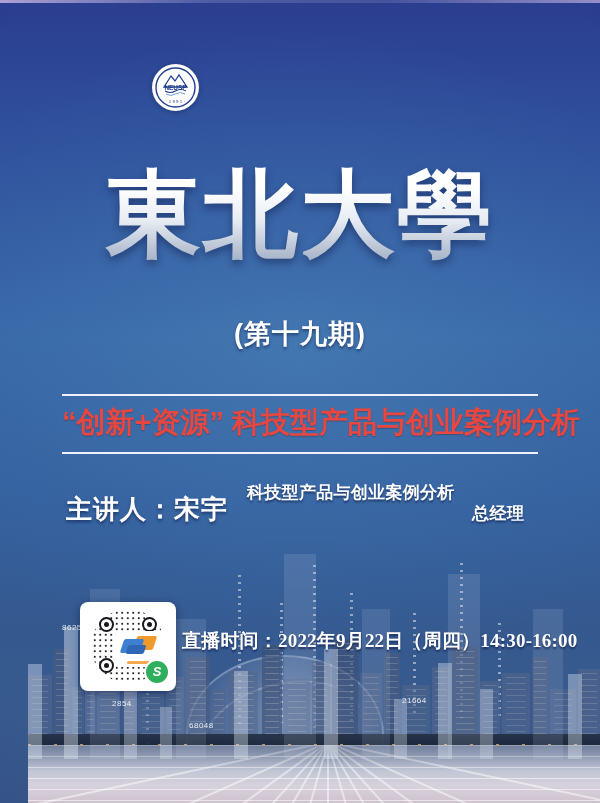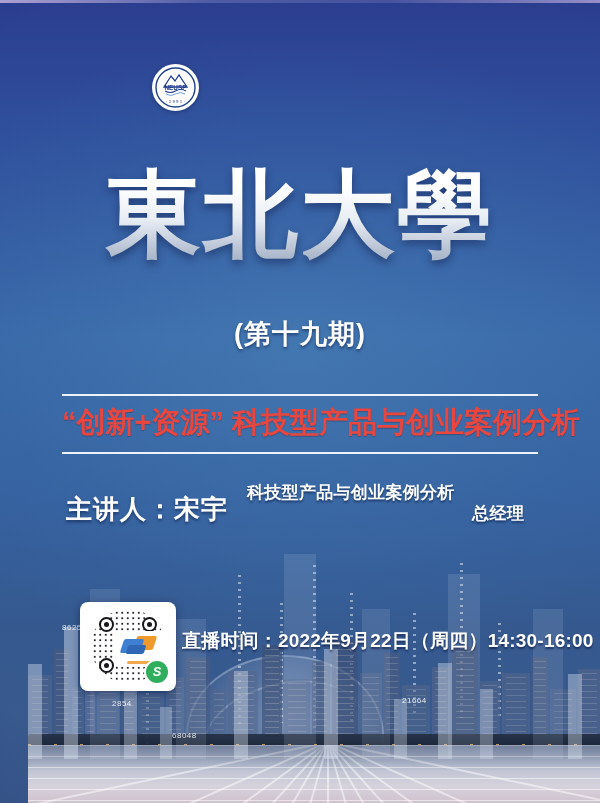--- a/index.html
+++ b/index.html
@@ -72,21 +72,21 @@
   .qr-d.blue{left:7px;top:8px;background:#3f7fd2;z-index:2;}
   .qr-d.orange{left:20px;top:5px;background:#f0992d;}
   .qr-d.blue2{left:12px;top:14px;background:#2f66b5;z-index:3;width:18px;height:9px;}
   .qr-sub{position:absolute;left:12px;bottom:3px;width:24px;height:3.5px;border-radius:2px;background:#f0992d;opacity:.85;}
   .wechat-badge{position:absolute;right:6px;bottom:6px;width:22px;height:22px;border-radius:50%;
     background:#2fae5d;border:2px solid #fff;color:#fff;font-weight:bold;font-size:13px;
     font-style:italic;text-align:center;line-height:21px;}
   .live{position:absolute;left:182px;top:619px;z-index:6;color:#fff;font-weight:bold;
     text-shadow:0 2px 2px rgba(8,18,60,.6);}
   .live-line1{font-size:19px;letter-spacing:.3px;}
-  .live-line2{font-size:19px;letter-spacing:.2px;margin-top:9px;}
+  .live-line2{font-size:19px;letter-spacing:.2px;margin-top:9px;font-family:Liberation Serif, serif;}
 
   
   .skyline{position:absolute;left:0;bottom:0;width:600px;height:260px;z-index:1;margin-left:28px;}
   .globe{position:absolute;left:158px;top:112px;width:194px;height:156px;border-radius:50%;
     border:2px solid rgba(235,242,252,.30);
     background:radial-gradient(circle at 50% 42%, rgba(235,242,252,.34), rgba(235,242,252,.10) 55%, rgba(235,242,252,0) 72%);}
   .globe::before{content:"";position:absolute;left:14px;top:26px;width:160px;height:96px;
     border-radius:50%;border-top:2px solid rgba(235,242,252,.28);border-left:2px solid rgba(235,242,252,.16);
     transform:rotate(-14deg);}
   .dotcol{position:absolute;width:3px;opacity:.55;
@@ -190,21 +190,21 @@
     <div class="bar" style="left:206px;width:14px;height:88px;opacity:.38;"></div>
     <div class="bar" style="left:296px;width:14px;height:110px;opacity:.4;"></div>
     <div class="bar" style="left:366px;width:13px;height:60px;opacity:.33;"></div>
     <div class="bar" style="left:410px;width:14px;height:96px;opacity:.38;"></div>
     <div class="bar" style="left:452px;width:13px;height:70px;opacity:.35;"></div>
     <div class="bar" style="left:540px;width:14px;height:85px;opacity:.38;"></div>
     <div class="bar" style="left:586px;width:14px;height:100px;opacity:.4;"></div>
 
     <span class="num" style="left:34px;top:80px;">86256</span>
     <span class="num" style="left:84px;top:156px;">2854</span>
-    <span class="num" style="left:144px;top:188px;">68048</span>
+    <span class="num" style="left:144px;top:178px;padding-left:17px;">68048</span>
     <span class="num" style="left:374px;top:153px;">21664</span>
   </div>
 
   <div class="header">
     <div class="logo">
       <svg viewBox="0 0 47 47" aria-hidden="true">
         <circle cx="23.5" cy="23.5" r="22.5" fill="#ffffff"></circle>
         <circle cx="23.5" cy="23.5" r="19.5" fill="none" stroke="#23418f" stroke-width="1.4"></circle>
         <path d="M12 23 L19 12 L23 17 L27 11 L35 23 Z" fill="#ffffff" stroke="#23418f" stroke-width="1.3"></path>
         <path d="M13 27 q5 3 10.5 0 q5.5 -3 10.5 0" fill="none" stroke="#23418f" stroke-width="1.1"></path>

